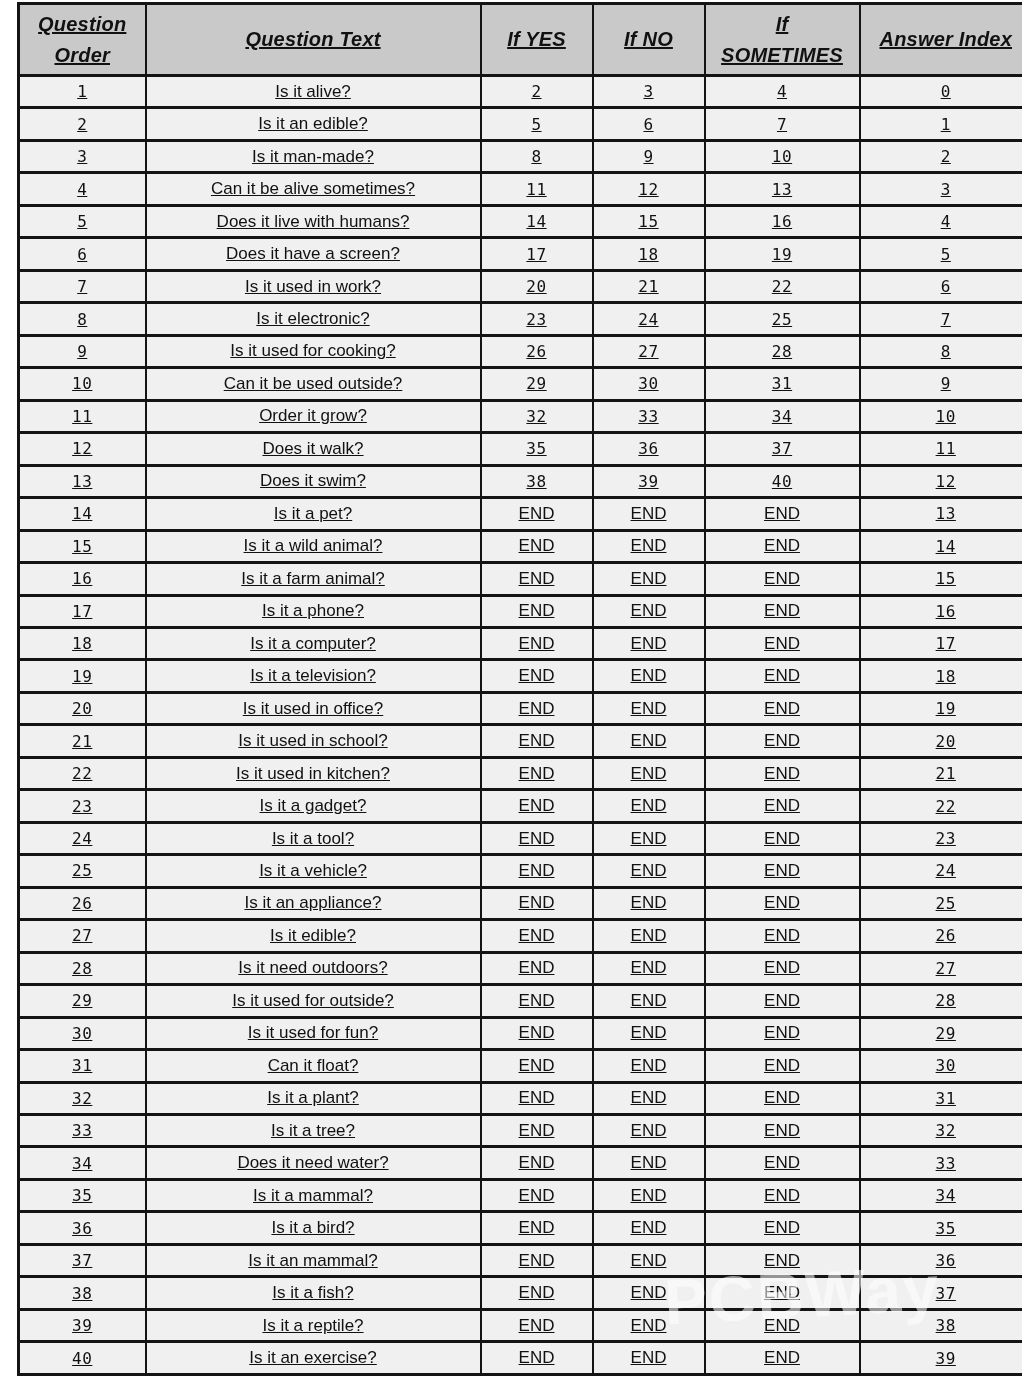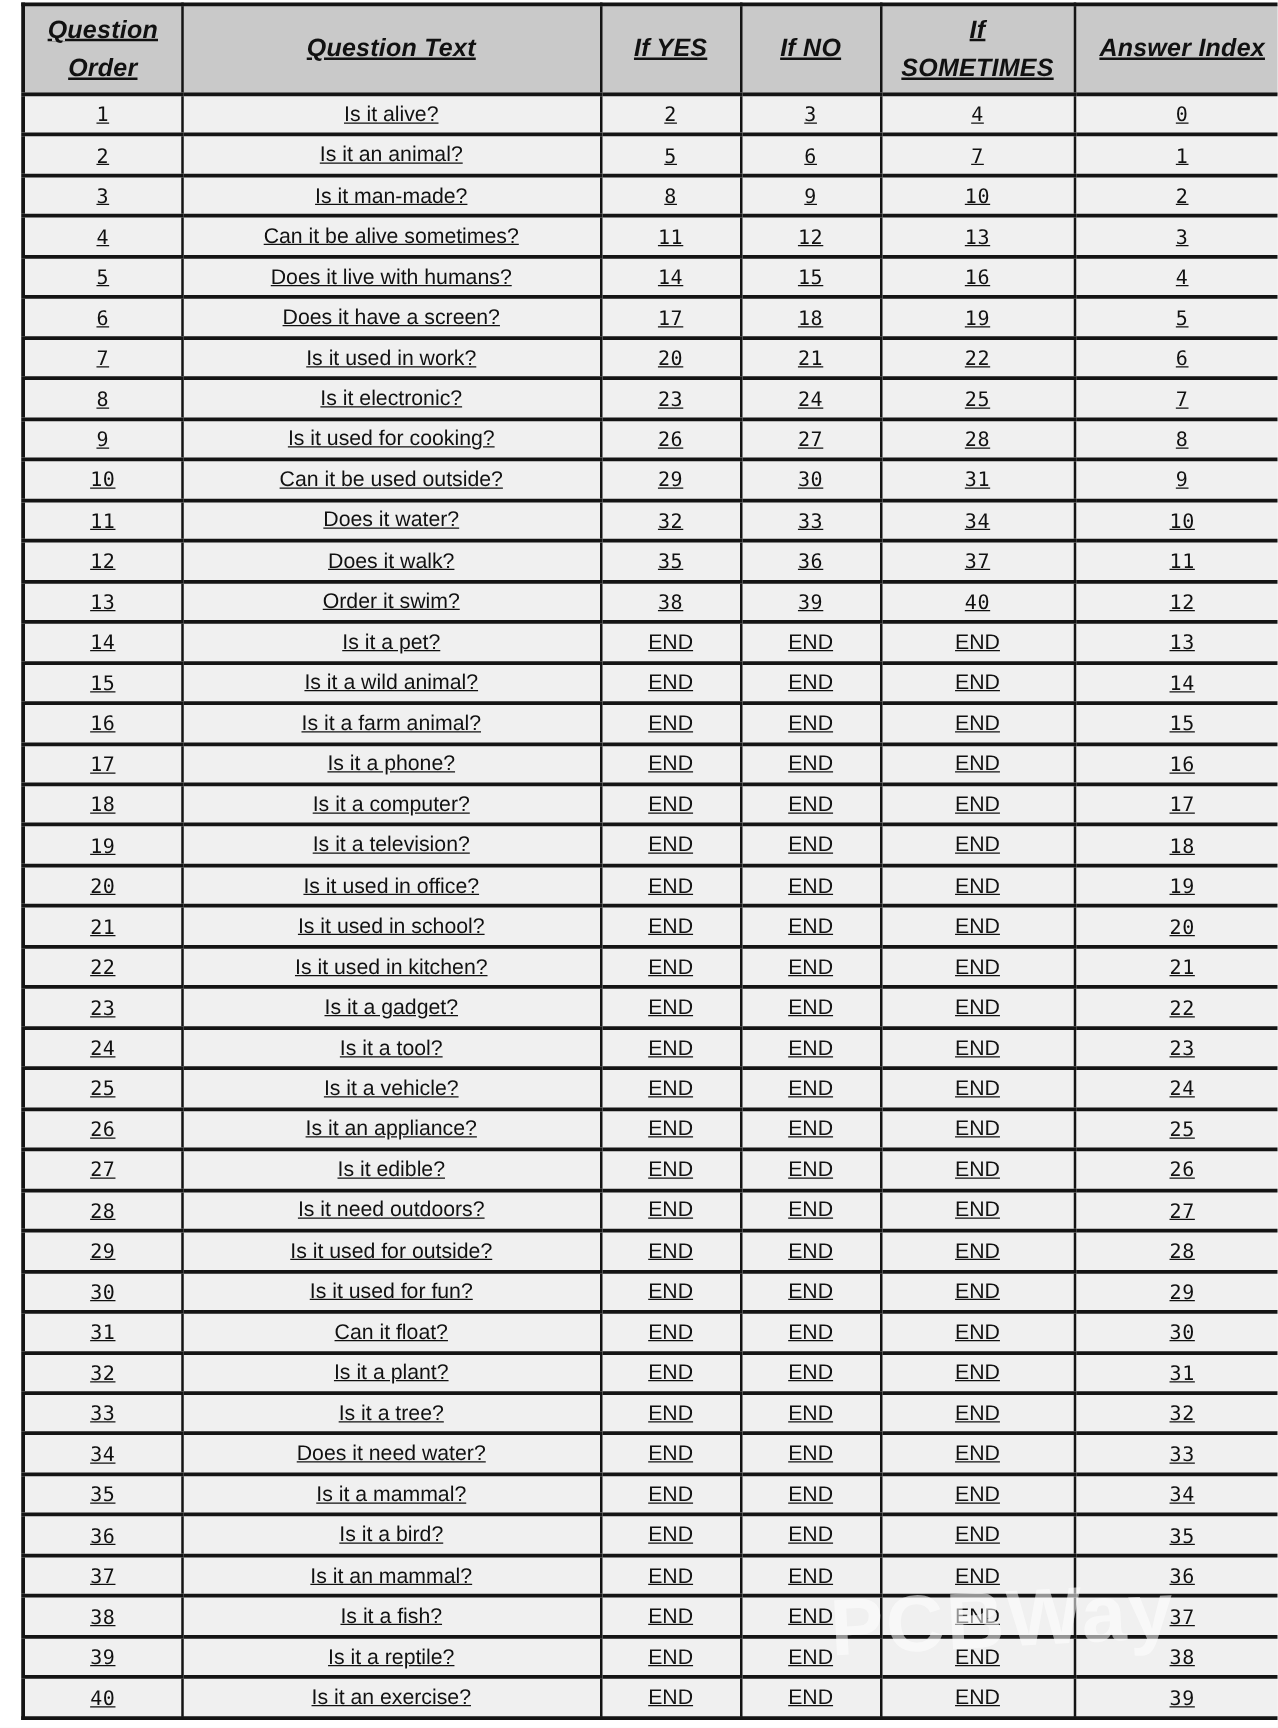--- a/index.html
+++ b/index.html
@@ -105,21 +105,21 @@
       <tr>
         <td class="num">1</td>
         <td>Is it alive?</td>
         <td class="num">2</td>
         <td class="num">3</td>
         <td class="num">4</td>
         <td class="num">0</td>
       </tr>
       <tr>
         <td class="num">2</td>
-        <td>Is it an animal?</td>
+        <td>Is it an edible?</td>
         <td class="num">5</td>
         <td class="num">6</td>
         <td class="num">7</td>
         <td class="num">1</td>
       </tr>
       <tr>
         <td class="num">3</td>
         <td>Is it man-made?</td>
         <td class="num">8</td>
         <td class="num">9</td>
@@ -177,37 +177,37 @@
       <tr>
         <td class="num">10</td>
         <td>Can it be used outside?</td>
         <td class="num">29</td>
         <td class="num">30</td>
         <td class="num">31</td>
         <td class="num">9</td>
       </tr>
       <tr>
         <td class="num">11</td>
-        <td>Does it water?</td>
+        <td>Order it grow?</td>
         <td class="num">32</td>
         <td class="num">33</td>
         <td class="num">34</td>
         <td class="num">10</td>
       </tr>
       <tr>
         <td class="num">12</td>
         <td>Does it walk?</td>
         <td class="num">35</td>
         <td class="num">36</td>
         <td class="num">37</td>
         <td class="num">11</td>
       </tr>
       <tr>
         <td class="num">13</td>
-        <td>Order it swim?</td>
+        <td>Does it swim?</td>
         <td class="num">38</td>
         <td class="num">39</td>
         <td class="num">40</td>
         <td class="num">12</td>
       </tr>
       <tr>
         <td class="num">14</td>
         <td>Is it a pet?</td>
         <td>END</td>
         <td>END</td>

